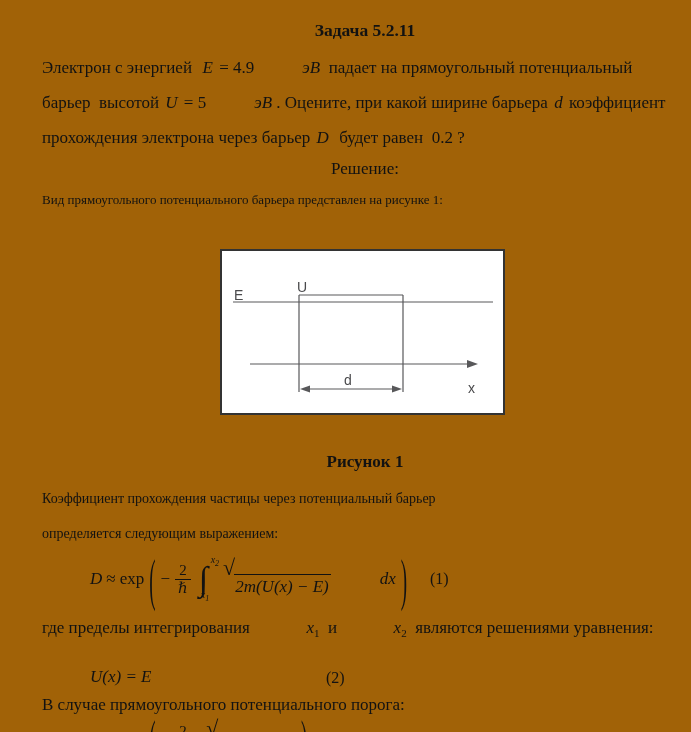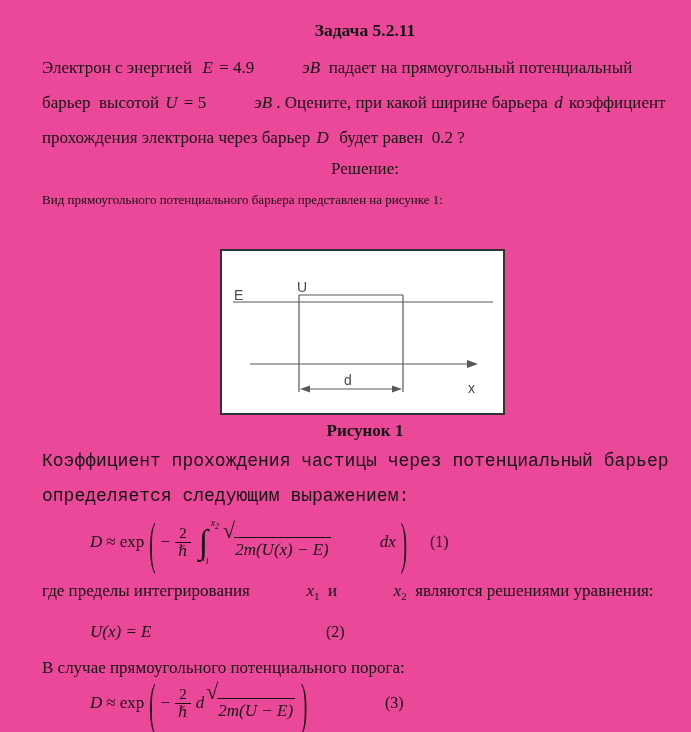--- a/index.html
+++ b/index.html
@@ -1,19 +1,19 @@
 <!DOCTYPE html>
 <html><head>
 <meta charset="utf-8">
 <style>
   html,body { margin:0; padding:0; background:#ffffff; }
   body { font-family:"Liberation Serif","DejaVu Serif",serif; color:#121212; }
   .page {
     position:relative; width:691px; height:732px; overflow:hidden;
-    box-sizing:border-box; background:#ec4899;
+    box-sizing:border-box; background:#a16207;
     padding:20px 3px 0 42px;
   }
   .content { width:646px; }
 
   .doc-title { font-size:17.5px; font-weight:bold; text-align:center; line-height:20px; }
 
   .statement { margin-top:10px; font-size:17px; line-height:35px; }
   .stline { white-space:nowrap; }
 
   .mi { font-style:italic;padding-left:48px; }
@@ -23,26 +23,26 @@
 
   .pline { font-size:13px; line-height:33px; }
   .pline35 { font-size:17px; line-height:35px; }
 
   .figure-box {
     margin-top:33px; margin-left:178px;
     width:281px; height:162px;
     border:2px solid #333333; background:#ffffff;
   }
   .figure-box svg { display:block; }
-  .fig-caption { margin-top:6px; font-size:17px; font-weight:bold; text-align:center; line-height:20px; width:646px; }
+  .fig-caption { margin-top:37px; font-size:17px; font-weight:bold; text-align:center; line-height:20px; width:646px; }
 
-  .para2 { margin-top:3px; font-size:18px; line-height:35px;font-family:Liberation Mono, monospace; }
+  .para2 { margin-top:9px; font-size:14px; line-height:35px; }
 
   .eq-row { position:relative; display:flex; align-items:center; height:62px; font-size:17px; }
-  .eq-row.small { height:36px; }
+  .eq-row.small { height:36px;align-items:flex-end; }
   .eqnum { position:absolute; font-size:16px; }
   .n1 { left:388px; } .n2 { left:284px; } .n3 { left:343px; }
 
   .bp { display:inline-block; font-size:19px; line-height:1; transform:scaleY(2.95); margin:0 5px; font-weight:300; }
   .approx { margin:0 4px; }
   .minus { margin:0 2px 0 0; }
 
   .frac { display:inline-flex; flex-direction:column; align-items:center; font-size:15px; line-height:1.1; margin:0 3px; vertical-align:middle; }
   .fnum { padding:0 3px; }
   .fden { border-top:1px solid #121212; padding:0 3px; font-style:italic; }

